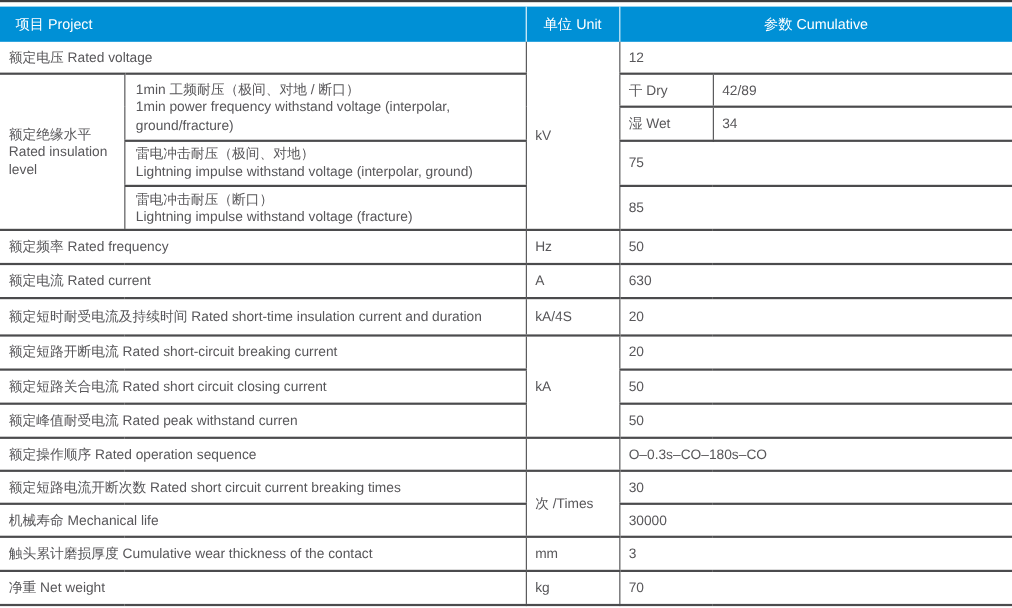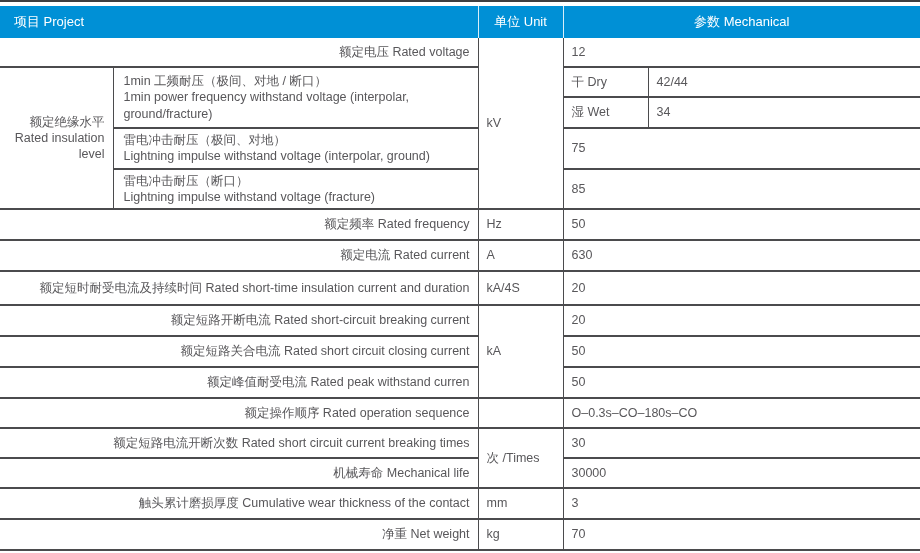--- a/index.html
+++ b/index.html
@@ -47,21 +47,21 @@
   }
 
   tbody td {
     border-top: 2px solid #4b4b4d;
     border-left: 1px solid #4b4b4d;
     padding: 3px 8px;
     vertical-align: middle;
     line-height: 1.3;
   }
   tbody tr.r-first td { border-top: none; }
-  tbody td.lbl { border-left: none; text-align: right; }
+  tbody td.lbl { border-left: none; text-align: left; }
   tbody td.desc { padding-left: 10px; text-align: left; }
   tbody td.unit, tbody td.sub, tbody td.val { text-align: left; }
   .zh-line, .en-line { display: block; }
 
   tr.h29 { height: 29px; } tr.h30 { height: 30px; } tr.h31 { height: 31px; }
   tr.h33 { height: 33px; } tr.h34 { height: 34px; } tr.h38 { height: 38px; }
 </style>
 </head>
 <body>
 
@@ -73,38 +73,38 @@
       <col class="c-plabel">
         <col class="c-pdesc">
         <col class="c-unit">
         <col class="c-sub">
         <col class="c-val">
     </colgroup>
     <thead>
       <tr>
         <th class="th-project" colspan="2">项目 Project</th>
         <th class="th-unit">单位 Unit</th>
-        <th class="th-param" colspan="2">参数 Mechanical</th>
+        <th class="th-param" colspan="2">参数 Cumulative</th>
       </tr>
     </thead>
     <tbody>
       <tr class="r-first h29">
         <td class="lbl" colspan="2">额定电压 Rated voltage</td>
         <td class="unit" rowspan="5">kV</td>
         <td class="val" colspan="2">12</td>
       </tr>
 
       <tr class="h30">
         <td class="lbl" rowspan="4">额定绝缘水平 Rated insulation level</td>
         <td class="desc" rowspan="2">
           <span class="zh-line">1min 工频耐压（极间、对地 / 断口）</span>
           <span class="en-line">1min power frequency withstand voltage (interpolar, ground/fracture)</span>
         </td>
         <td class="sub">干 Dry</td>
-        <td class="val">42/44</td>
+        <td class="val">42/89</td>
       </tr>
 
       <tr class="h31">
         <td class="sub">湿 Wet</td>
         <td class="val">34</td>
       </tr>
 
       <tr class="h38">
         <td class="desc">
           <span class="zh-line">雷电冲击耐压（极间、对地）</span>

